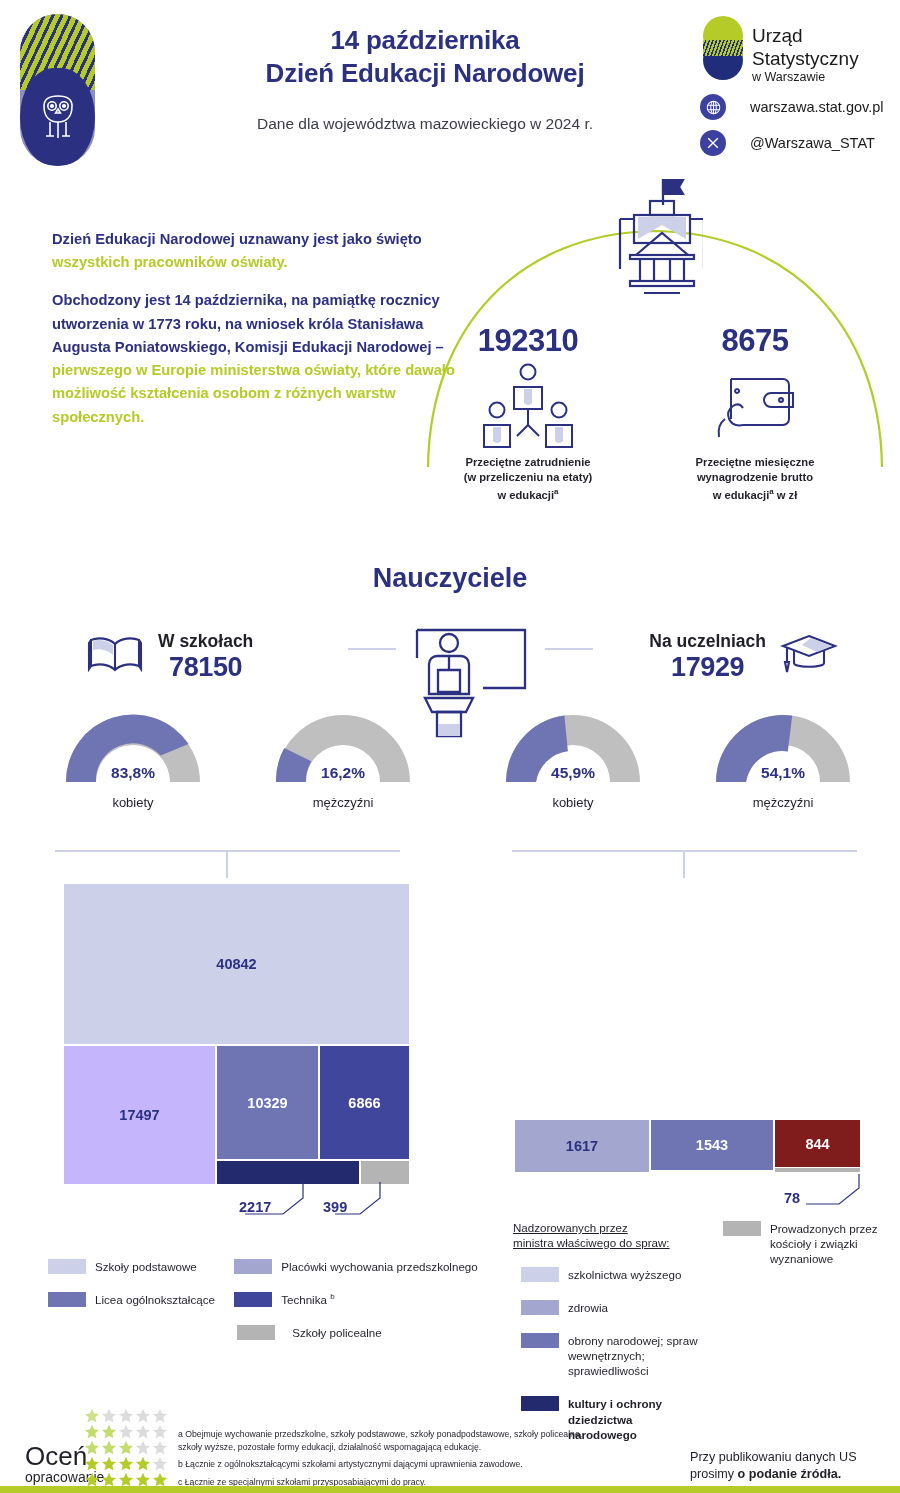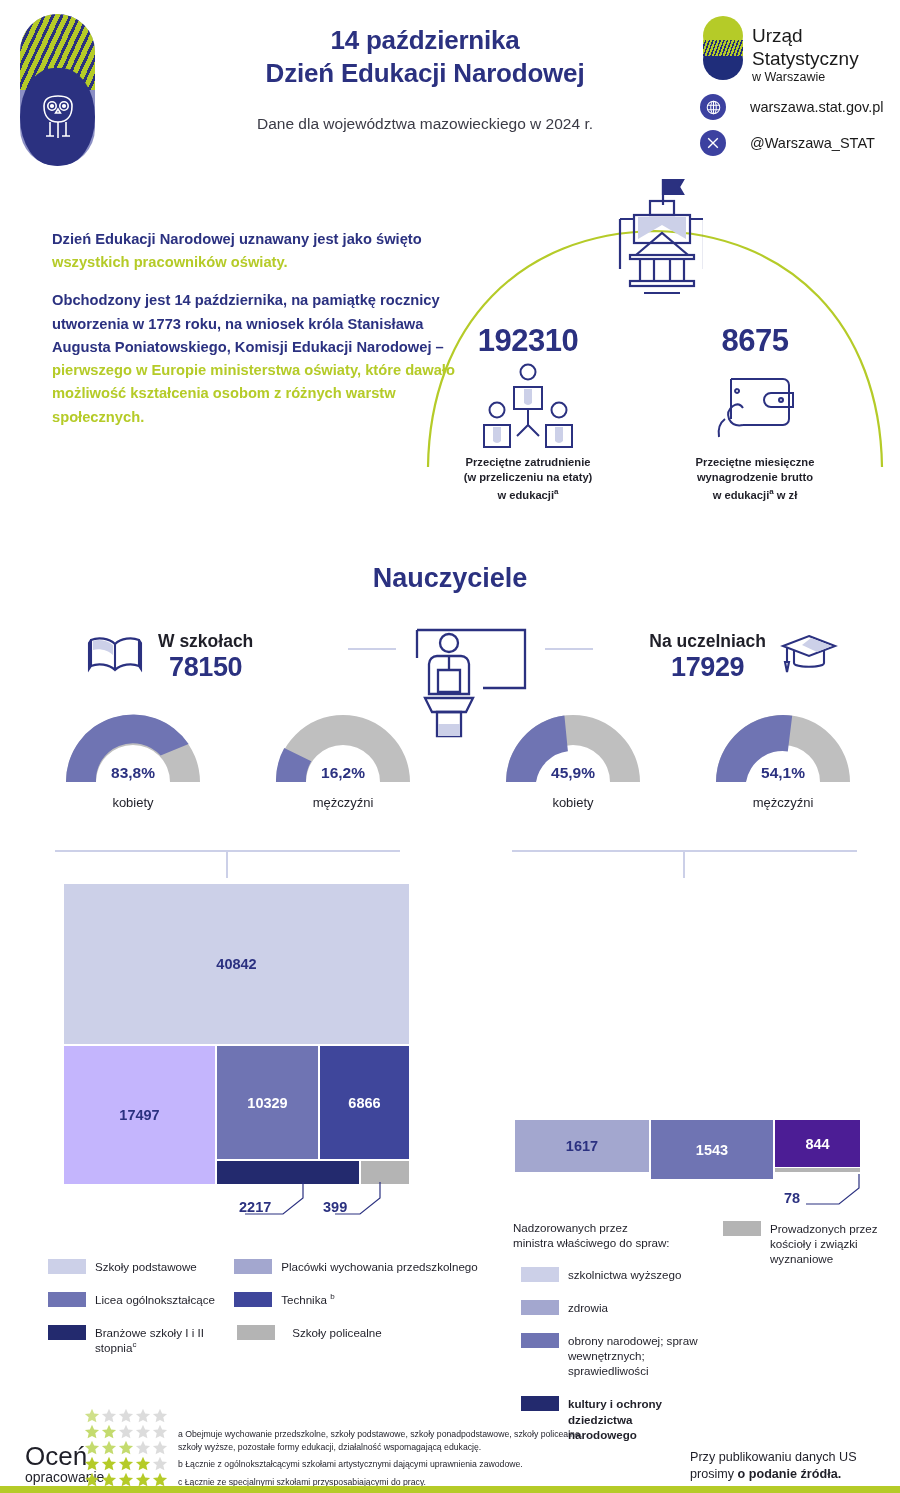--- a/index.html
+++ b/index.html
@@ -366,47 +366,43 @@
   <path d="M113 2 L113 18 L93 34 L55 34" fill="none" stroke="#2b3180" stroke-width="1.2"></path>
   <path d="M190 2 L190 18 L170 34 L145 34" fill="none" stroke="#2b3180" stroke-width="1.2"></path>
 </svg>
 <div class="callout" style="left:239px;top:1199px;">2217</div>
 <div class="callout" style="left:323px;top:1199px;">399</div>
 
 <div class="tree" style="left:515px;top:884px;width:345px;height:288px;">
   <div class="cell" style="left:0;top:236px;width:134px;height:52px;background:#a3a7cf;color:#2b3180;">
     <span>1617</span>
   </div>
-  <div class="cell" style="left:136px;top:236px;width:122px;height:59px;background:#6f74b3;color:#ffffff;">
+  <div class="cell" style="left:136px;top:236px;width:122px;height:50px;background:#6f74b3;color:#ffffff;">
     <span>1543</span>
   </div>
-  <div class="cell" style="left:260px;top:236px;width:85px;height:47px;background:#4c1d95;color:#ffffff;">
+  <div class="cell" style="left:260px;top:236px;width:85px;height:47px;background:#7f1d1d;color:#ffffff;">
     <span>844</span>
   </div>
   <div class="cell" style="left:260px;top:284px;width:85px;height:4px;background:#b4b4b4;"></div>
 </div>
 <svg class="leader" style="left:760px;top:1172px;width:120px;height:40px;">
   <path d="M99 2 L99 16 L79 32 L46 32" fill="none" stroke="#2b3180" stroke-width="1.2"></path>
 </svg>
 <div class="callout" style="left:784px;top:1190px;">78</div>
 
 <div class="legend" style="left:48px;top:1258px;width:440px;">
   <div style="display:flex;gap:12px;">
     <div style="width:175px;display:flex;flex-direction:column;gap:17px;">
       <div class="it">
           <span class="sw" style="background:#ccd0e8"></span>
           <span class="t">Szkoły podstawowe</span>
         </div>
       <div class="it">
           <span class="sw" style="background:#6f74b3"></span>
           <span class="t">Licea ogólnokształcące</span>
-        </div>
-      <div class="it">
-          <span class="sw" style="background:#232a6e"></span>
-          <span class="t"><span>Branżowe szkoły I i II stopnia</span><sup>c</sup></span>
         </div>
     </div>
     <div style="width:255px;display:flex;flex-direction:column;gap:17px;">
       <div class="it">
           <span class="sw" style="background:#a3a7cf"></span>
           <span class="t">Placówki wychowania przedszkolnego</span>
         </div>
       <div class="it">
           <span class="sw" style="background:#3f469b"></span>
           <span class="t"><span>Technika</span> <sup>b</sup></span>
@@ -415,21 +411,21 @@
           <span class="sw" style="background:#b4b4b4;margin-left:3px;"></span>
           <span class="t" style="padding-left:8px;">Szkoły policealne</span>
         </div>
     </div>
   </div>
 </div>
 
 <div class="legend" style="left:513px;top:1220px;width:390px;">
   <div style="display:flex;gap:10px;">
     <div style="width:200px;">
-      <div style="line-height:1.3;">Nadzorowanych przez<br>ministra właściwego do spraw:</div>
+      <div style="line-height:1.3;text-decoration:underline;">Nadzorowanych przez<br>ministra właściwego do spraw:</div>
       <div style="display:flex;flex-direction:column;gap:17px;margin-top:16px;">
         <div class="it" style="padding-left:8px;">
             <span class="sw" style="background:#ccd0e8"></span>
             <span class="t">szkolnictwa wyższego</span>
           </div>
         <div class="it" style="padding-left:8px;">
             <span class="sw" style="background:#a3a7cf"></span>
             <span class="t">zdrowia</span>
           </div>
         <div class="it" style="padding-left:8px;">

